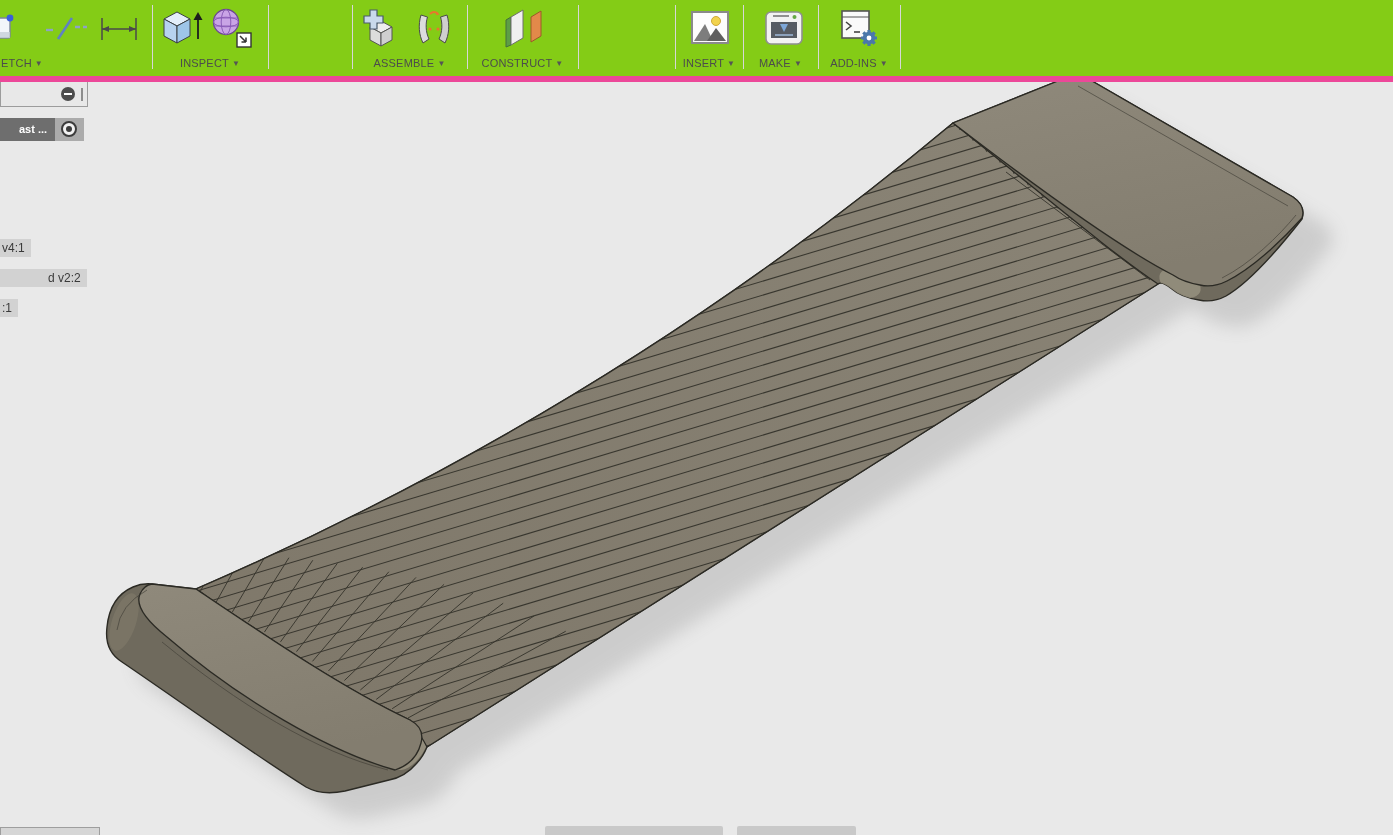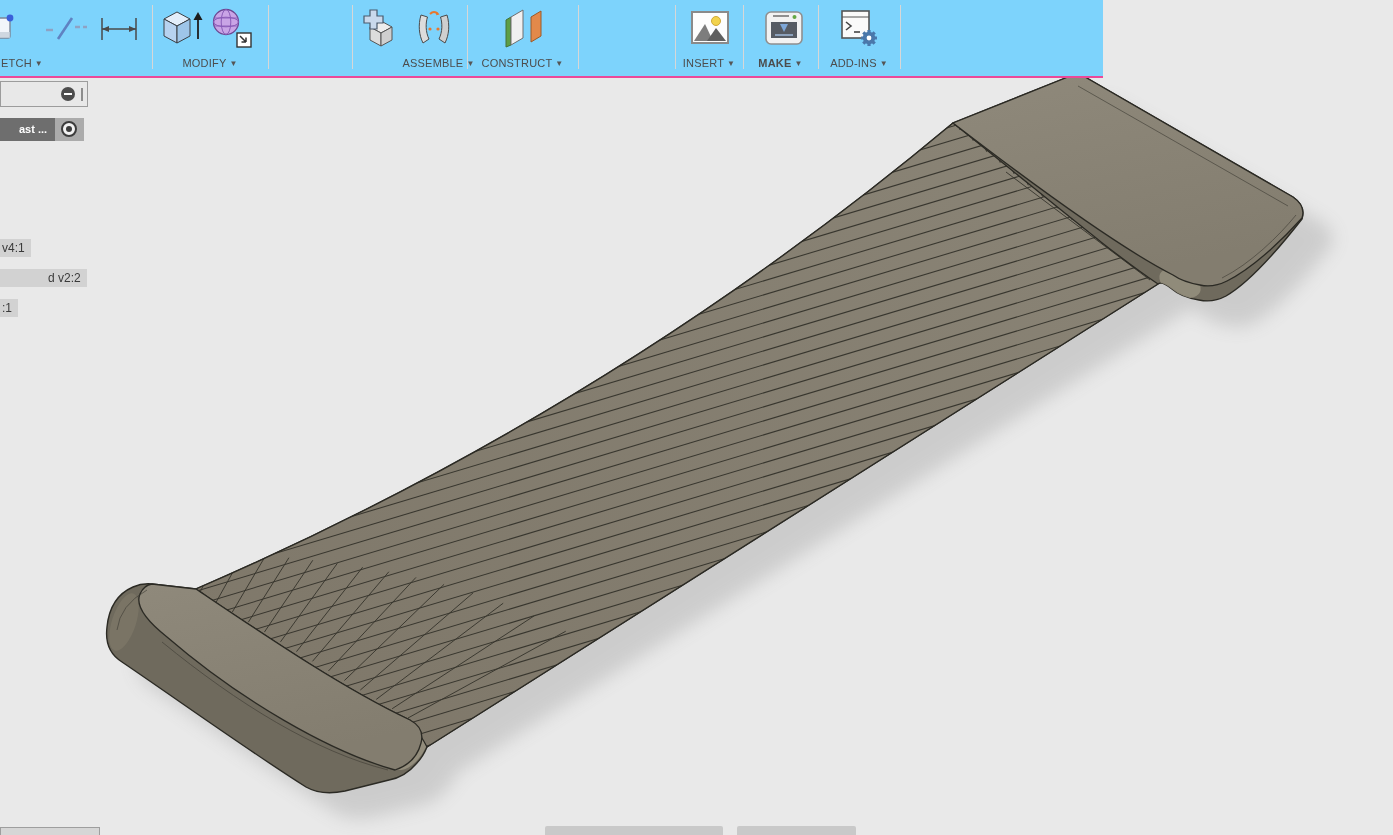--- a/index.html
+++ b/index.html
@@ -2,22 +2,22 @@
 <html><head>
 <meta charset="utf-8">
 <style>
   html,body{margin:0;padding:0;}
   body{
     width:1393px;height:835px;overflow:hidden;position:relative;
     font-family:"Liberation Sans",sans-serif;background:#e9e9e9;
   }
   
   .toolbar{
-    position:absolute;top:0;left:0;width:1103px;height:76px;
-    background:#7dd3fc;border-bottom:2px solid #ec4899;z-index:20;
+    position:absolute;top:0;left:0;width:1393px;height:76px;
+    background:#84cc16;border-bottom:6px solid #ec4899;z-index:20;
   }
   .tb-group{position:absolute;top:0;height:76px;}
   .tb-label{
     position:absolute;top:57px;font-size:11px;color:#4c4c4c;
     white-space:nowrap;text-align:center;letter-spacing:.2px;
   }
   .tb-label .arr{font-size:8px;color:#555;margin-left:3px;vertical-align:1px;}
   .tb-icon{position:absolute;top:4px;width:46px;height:50px;}
   .tb-icon svg{width:100%;height:100%;}
   .tb-divider{position:absolute;top:5px;height:64px;width:1px;background:#d7d7d7;}
@@ -113,21 +113,21 @@
     <span class="tb-icon" style="left:56px;width:50px;">
       <svg viewBox="0 0 50 48">
         <circle cx="18" cy="17" r="12.5" fill="#c9a4e6" stroke="#6b4690" stroke-width="1.3"></circle>
         <ellipse cx="18" cy="17" rx="12.5" ry="4.8" fill="none" stroke="#8a5cb8"></ellipse>
         <ellipse cx="18" cy="17" rx="4.8" ry="12.5" fill="none" stroke="#8a5cb8"></ellipse>
         <path d="M5.8 13 h24.4 M5.8 21 h24.4" stroke="#8a5cb8" stroke-width="0.9"></path>
         <rect x="29" y="28" width="14" height="14" fill="#ffffff" stroke="#333" stroke-width="1.4"></rect>
         <path d="M32 31 l6 6 M38 37 v-4.5 M38 37 h-4.5" stroke="#333" stroke-width="1.5" fill="none"></path>
       </svg>
     </span>
-    <span class="tb-label" style="left:0;width:116px;"><span>MODIFY</span><span class="arr">▼</span></span>
+    <span class="tb-label" style="left:0;width:116px;"><span>INSPECT</span><span class="arr">▼</span></span>
   </div>
   <div class="tb-divider" style="left:268px;"></div>
 
   <div class="tb-divider" style="left:352px;"></div>
 
   <div class="tb-group" style="left:352px;width:115px;">
     <span class="tb-icon" style="left:8px;">
       <svg viewBox="0 0 46 48">
         <polygon points="10,22 21,16 32,22 21,28" fill="#ededed" stroke="#555"></polygon>
         <polygon points="10,22 21,28 21,41 10,35" fill="#dcdcdc" stroke="#555"></polygon>
@@ -138,21 +138,21 @@
     <span class="tb-icon" style="left:58px;">
       <svg viewBox="0 0 46 48">
         <path d="M11 10 C8 20 9 30 13 38 L19 34 C15.5 27 15.5 18 17.5 12 Z" fill="#dcdcdc" stroke="#4a4a4a"></path>
         <path d="M37 10 C40 20 39 30 35 38 L29 34 C32.5 27 32.5 18 30.5 12 Z" fill="#cfcfcf" stroke="#4a4a4a"></path>
         <path d="M20 9 q4 -4 8 0" stroke="#e8762d" stroke-width="2" fill="none"></path>
         <path d="M27 7 l2.5 2.5 -3.5 .8 z" fill="#e8762d"></path>
         <circle cx="20" cy="24" r="1.6" fill="#e8762d"></circle>
         <circle cx="28" cy="24" r="1.6" fill="#e8762d"></circle>
       </svg>
     </span>
-    <span class="tb-label" style="left:0;width:115px;padding-left:29px;"><span>ASSEMBLE</span><span class="arr">▼</span></span>
+    <span class="tb-label" style="left:0;width:115px;"><span>ASSEMBLE</span><span class="arr">▼</span></span>
   </div>
   <div class="tb-divider" style="left:467px;"></div>
 
   <div class="tb-group" style="left:467px;width:111px;">
     <span class="tb-icon" style="left:35px;">
       <svg viewBox="0 0 46 48">
         <polygon points="4,15 9,12 9,40 4,42" fill="#5d9e46" stroke="#44703a"></polygon>
         <polygon points="9,12 21,5 21,33 9,40" fill="#f0f0f0" stroke="#6e6e6e"></polygon>
         <polygon points="29,12 39,6 39,31 29,37" fill="#e2894a" stroke="#9c5a28"></polygon>
       </svg>
@@ -169,21 +169,21 @@
         <rect x="5" y="7" width="36" height="31" fill="#fdfdfd" stroke="#8a8a8a" stroke-width="2"></rect>
         <circle cx="29" cy="16" r="4.5" fill="#f2d34d" stroke="#cfa93a"></circle>
         <polygon points="7,36 18,19 26,36" fill="#7d7d7d"></polygon>
         <polygon points="20,36 29,23 39,36" fill="#5f5f5f"></polygon>
       </svg>
     </span>
     <span class="tb-label" style="left:0;width:68px;"><span>INSERT</span><span class="arr">▼</span></span>
   </div>
   <div class="tb-divider" style="left:743px;"></div>
 
-  <div class="tb-group" style="left:743px;width:75px;font-weight:bold;">
+  <div class="tb-group" style="left:743px;width:75px;">
     <span class="tb-icon" style="left:18px;">
       <svg viewBox="0 0 46 48">
         <rect x="5" y="7" width="36" height="32" rx="5" fill="#f2f2f2" stroke="#8f8f8f" stroke-width="1.6"></rect>
         <path d="M12 11 H28" stroke="#8f8f8f" stroke-width="2"></path>
         <circle cx="33.5" cy="12" r="2" fill="#64a844"></circle>
         <rect x="10" y="17" width="26" height="16" fill="#565b63"></rect>
         <polygon points="19,19 27,19 23,27" fill="#7ea7d8"></polygon>
         <path d="M14 30 H32" stroke="#9fb9d8" stroke-width="1.5"></path>
       </svg>
     </span>

